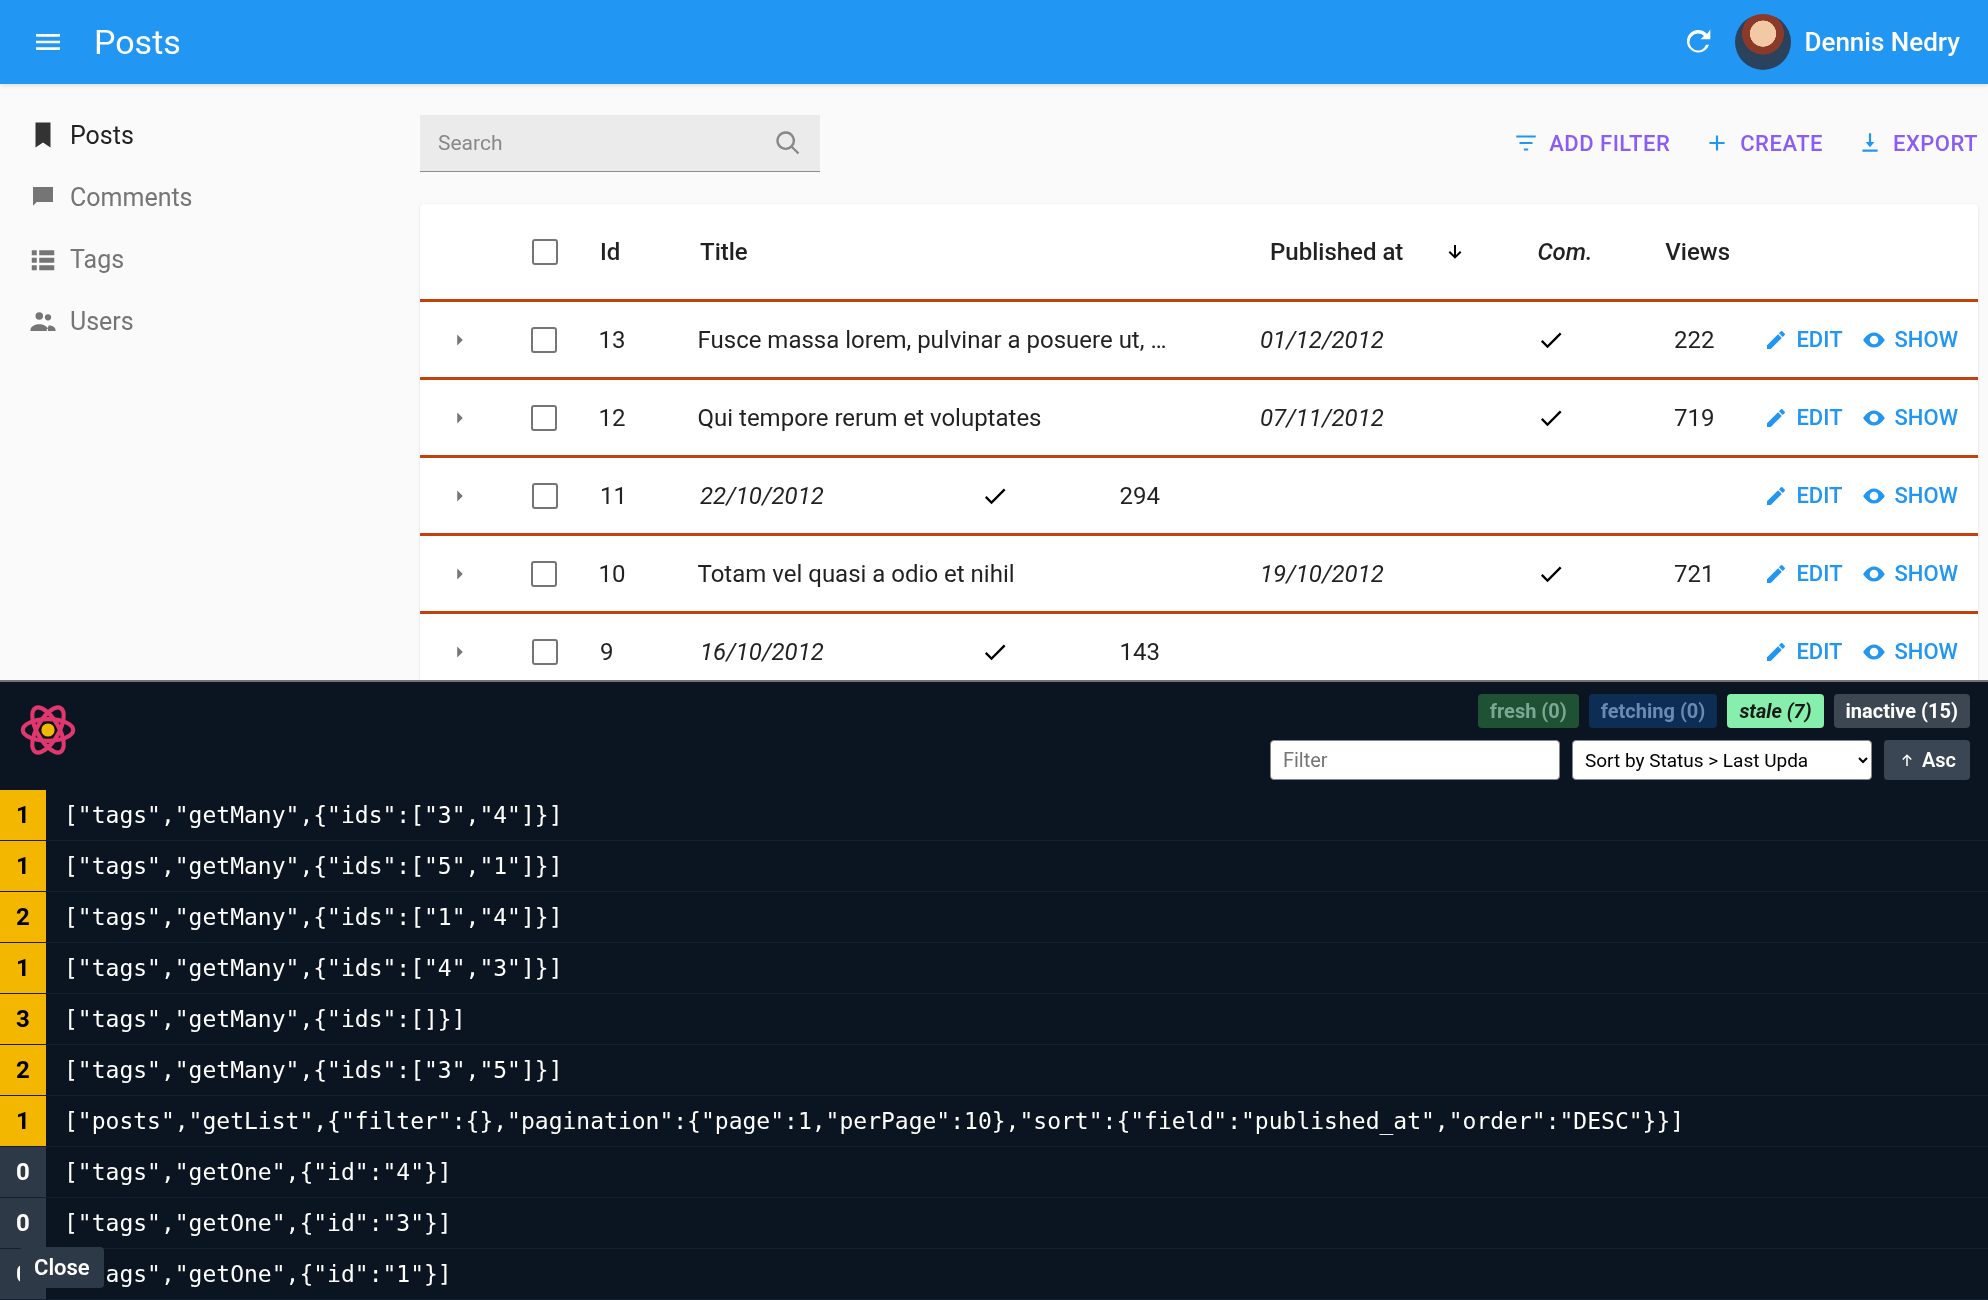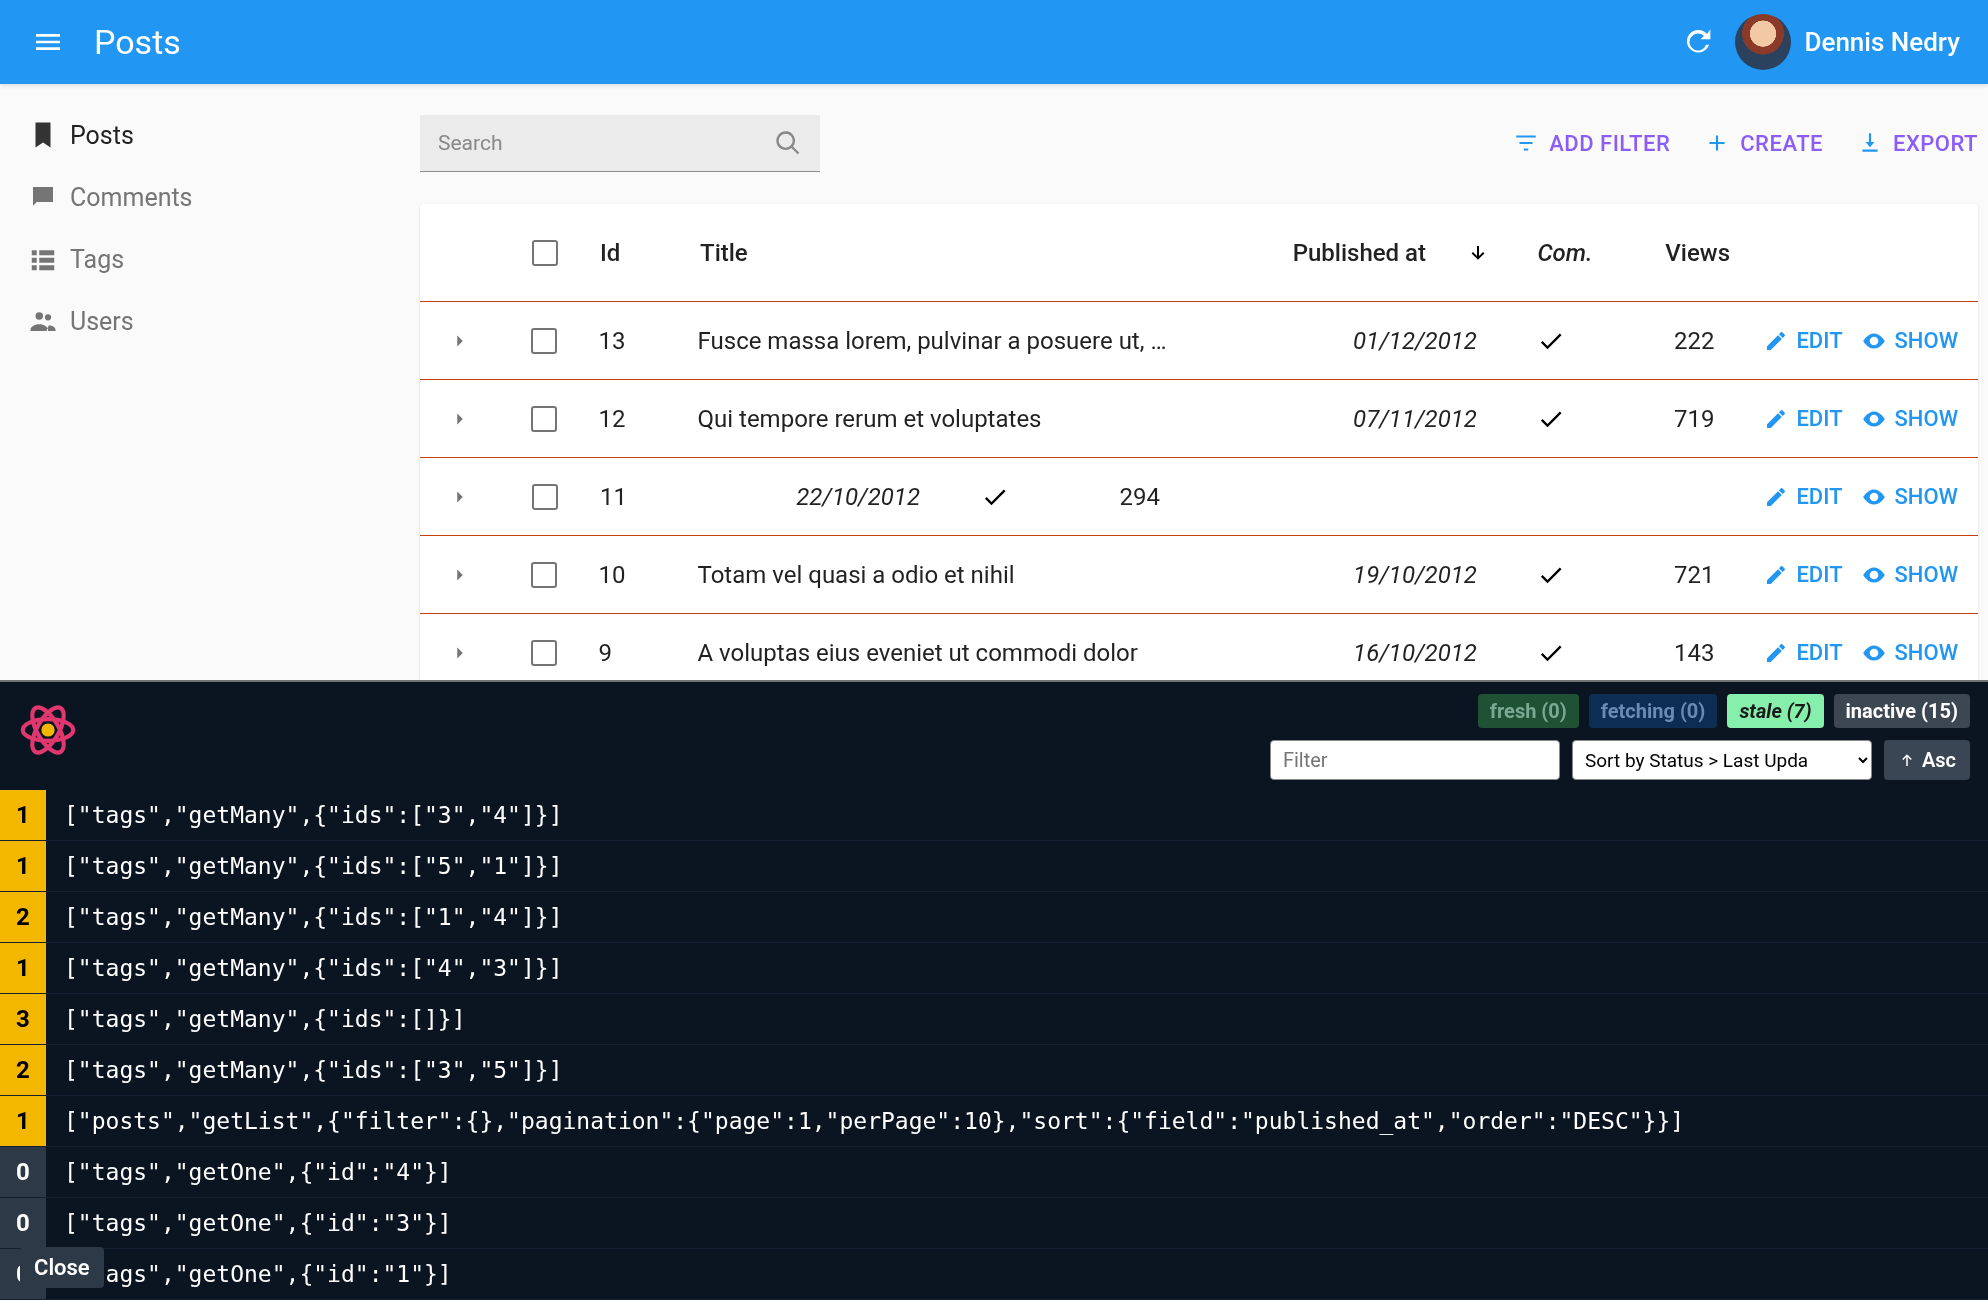--- a/index.html
+++ b/index.html
@@ -27,29 +27,29 @@
 .search-wrap { position:relative; width: 400px; background: rgba(0,0,0,0.06); border-bottom:1px solid rgba(0,0,0,0.4); display:flex; align-items:center; padding: 14px 18px; }
 .search-wrap input { border:none; background:transparent; font-size:21px; outline:none; flex:1; color: #555;}
 .search-wrap input::placeholder{ color:#888; }
 .search-wrap .sicon { color:#888; }
 .toolbar .spacer { flex:1; }
 .tb-btn { display:flex; align-items:center; color:#8b5cf6; font-size:22px; font-weight:500; letter-spacing:0.5px; margin-left: 34px; cursor:pointer; }
 .tb-btn .icon { margin-right:10px; display:flex; }
 
 
 .card { background:#fff; margin-top: 26px; border-radius:4px; box-shadow: 0 1px 3px rgba(0,0,0,0.12); }
-.thead, .trow { display:flex; align-items:center; border-bottom:1px solid #c2410c;gap:10px; }
+.thead, .trow { display:flex; align-items:center; border-bottom:3px solid #c2410c;gap:10px; }
 .thead { height: 98px; font-weight:500; font-size:24px; color: rgba(0,0,0,0.87);}
 .trow { height: 78px; font-size:24px; color: rgba(0,0,0,0.87);}
 .cell { display:flex; align-items:center; padding: 0 10px; }
 .c-expand { width: 80px; justify-content:center; color:#757575;}
 .c-check { width: 70px; justify-content:center;}
 .c-id { width: 90px; }
 .c-title { width: 560px; overflow:hidden; white-space:nowrap; }
-.c-pub { width: 240px; font-style:italic;justify-content:flex-end;}
+.c-pub { width: 240px; font-style:italic;}
 .thead .c-pub { font-style:normal; display:flex; align-items:center; gap:40px;}
 .c-com { width: 110px; justify-content:center;font-style:italic;}
 .c-views { width: 130px; justify-content:flex-end; padding-right:30px;}
 .c-act { flex:1; display:flex; justify-content:flex-end; padding-right:20px; gap: 18px;}
 .act-btn { display:flex; align-items:center; color:#2196f3; font-size:22px; font-weight:500; cursor:pointer; gap:8px;}
 .chk { width:26px; height:26px; border:2.5px solid #757575; border-radius:3px;}
 
 
 .devtools { position:absolute; left:0; right:0; bottom:0; height: 620px; background: #0b1521; color:#fff; font-family: ui-monospace, Menlo, Consolas, monospace; border-top: 2px solid #737373;}
 .dt-header { height: 108px; display:flex; align-items:flex-start; padding: 12px 18px; }
@@ -322,21 +322,20 @@
         <div class="trow">
           <div class="cell c-expand">
             <svg width="22" height="22" viewBox="0 0 24 24" fill="#757575">
               <path d="M9 6l6 6-6 6z"></path>
             </svg>
           </div>
           <div class="cell c-check">
             <div class="chk"></div>
           </div>
           <div class="cell c-id">9</div>
-          <div class="cell c-title">A voluptas eius eveniet ut commodi dolor</div>
           <div class="cell c-pub">16/10/2012</div>
           <div class="cell c-com">
             <svg width="28" height="28" viewBox="0 0 24 24" fill="#000">
               <path d="M9 16.2 4.8 12l-1.4 1.4L9 19 21 7l-1.4-1.4z"></path>
             </svg>
           </div>
           <div class="cell c-views">143</div>
           <div class="cell c-act">
             <div class="act-btn">
               <svg width="24" height="24" viewBox="0 0 24 24" fill="#2196f3">

